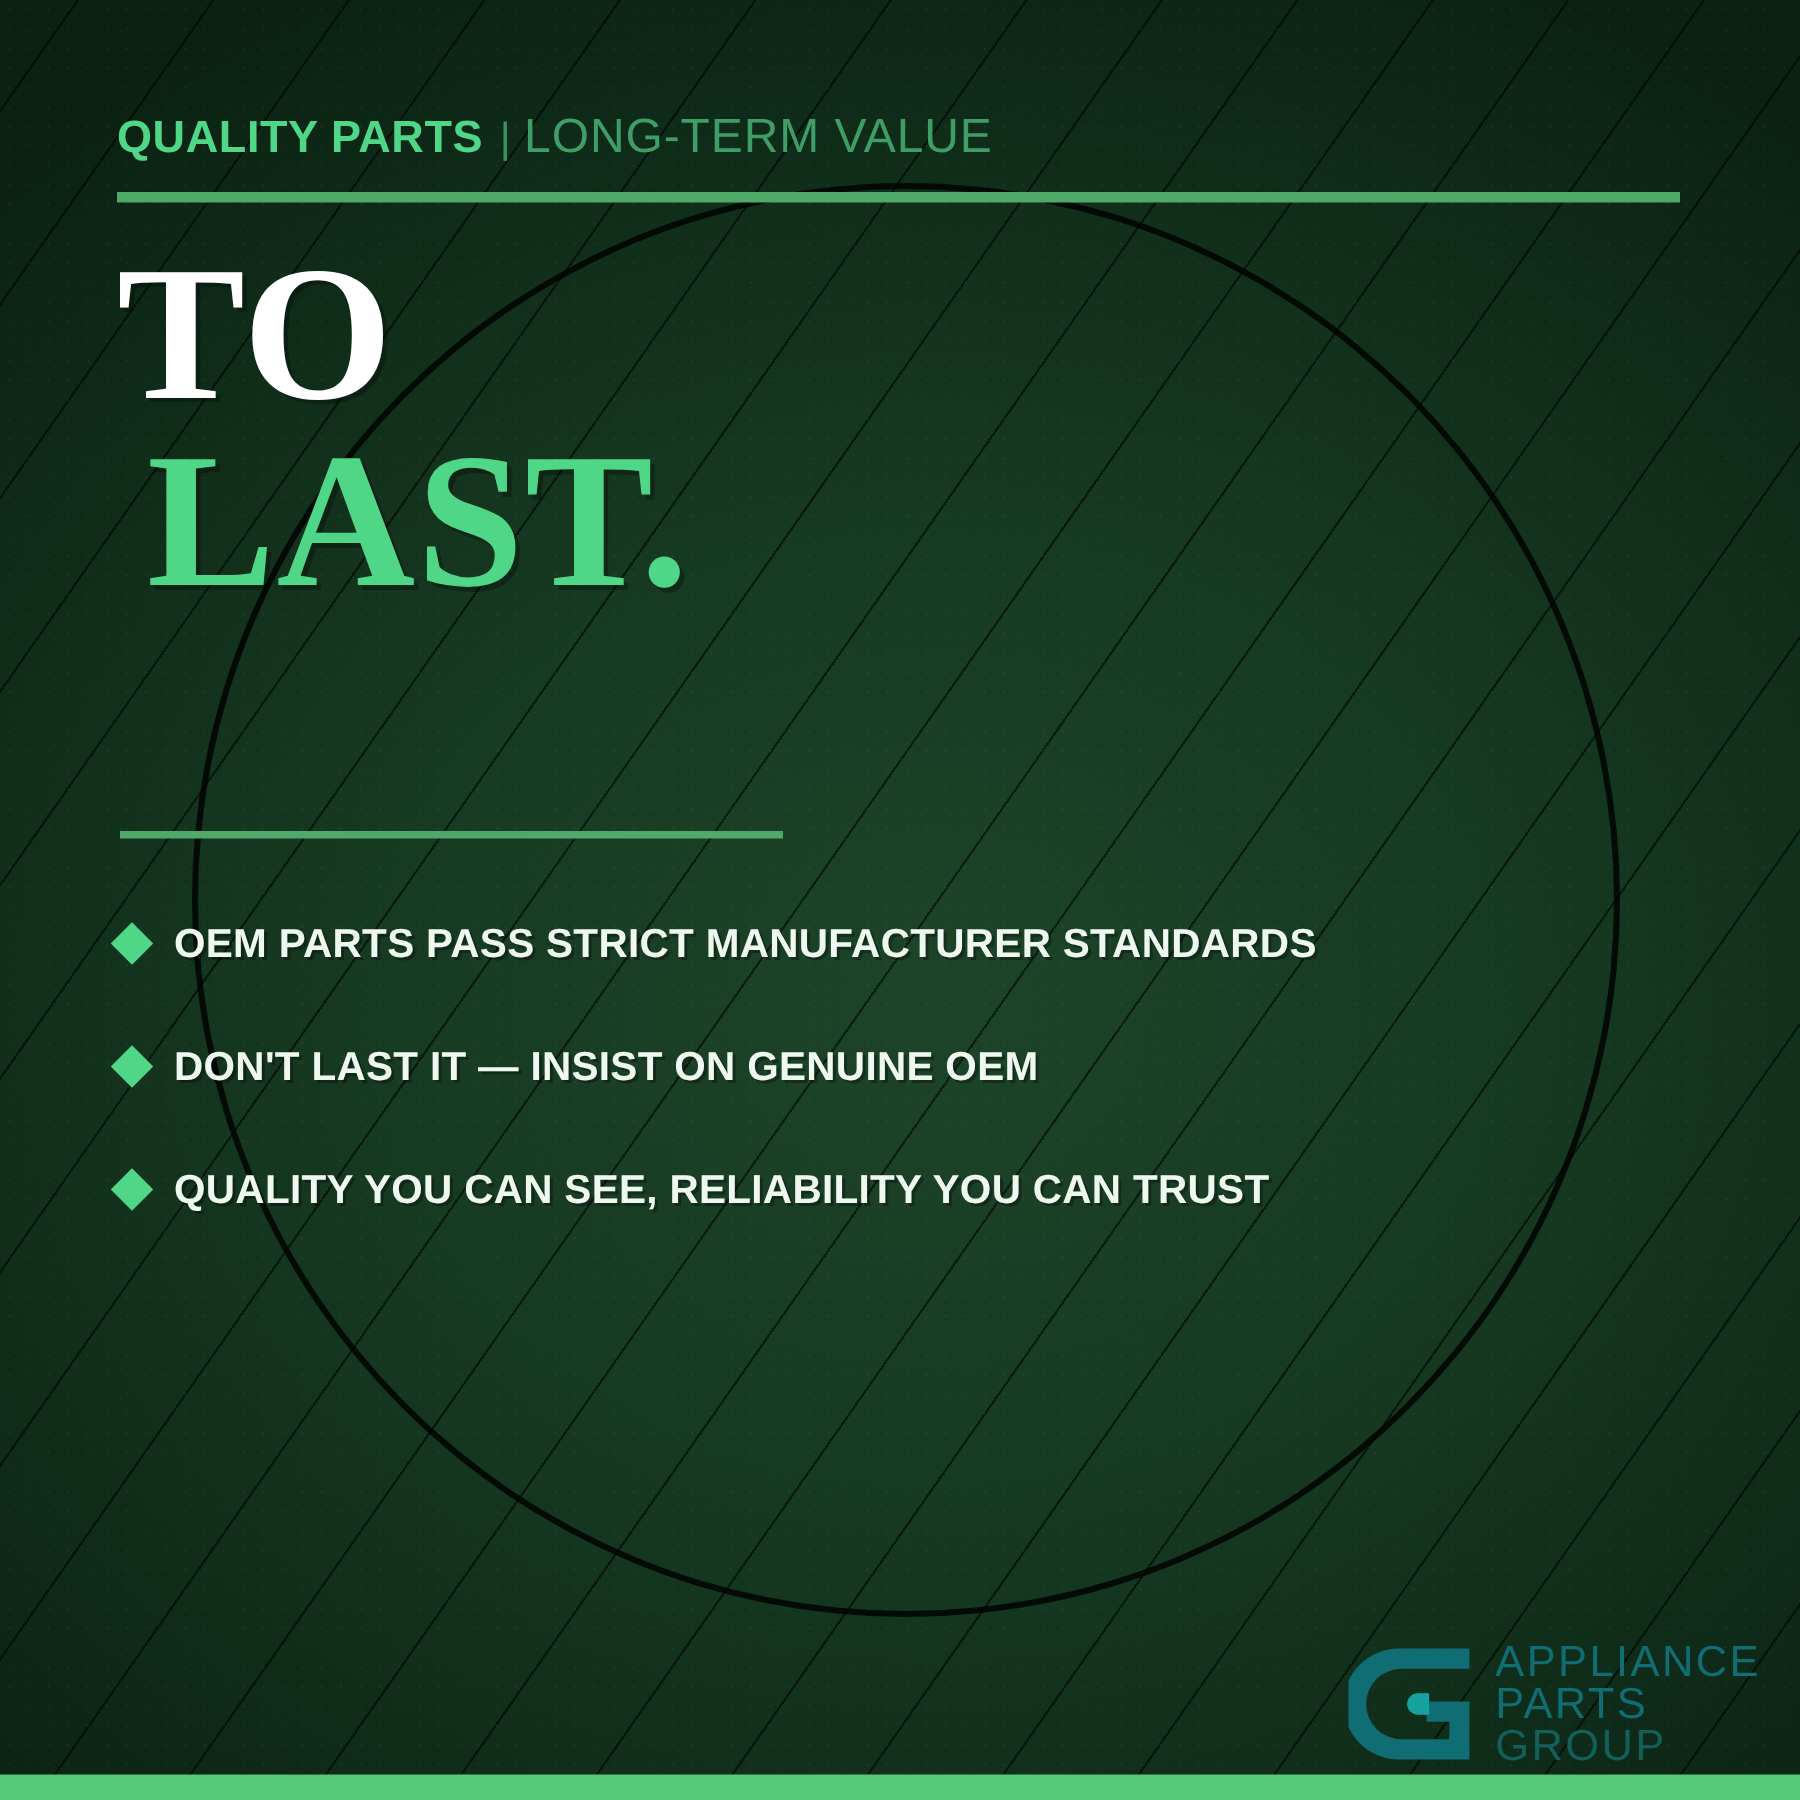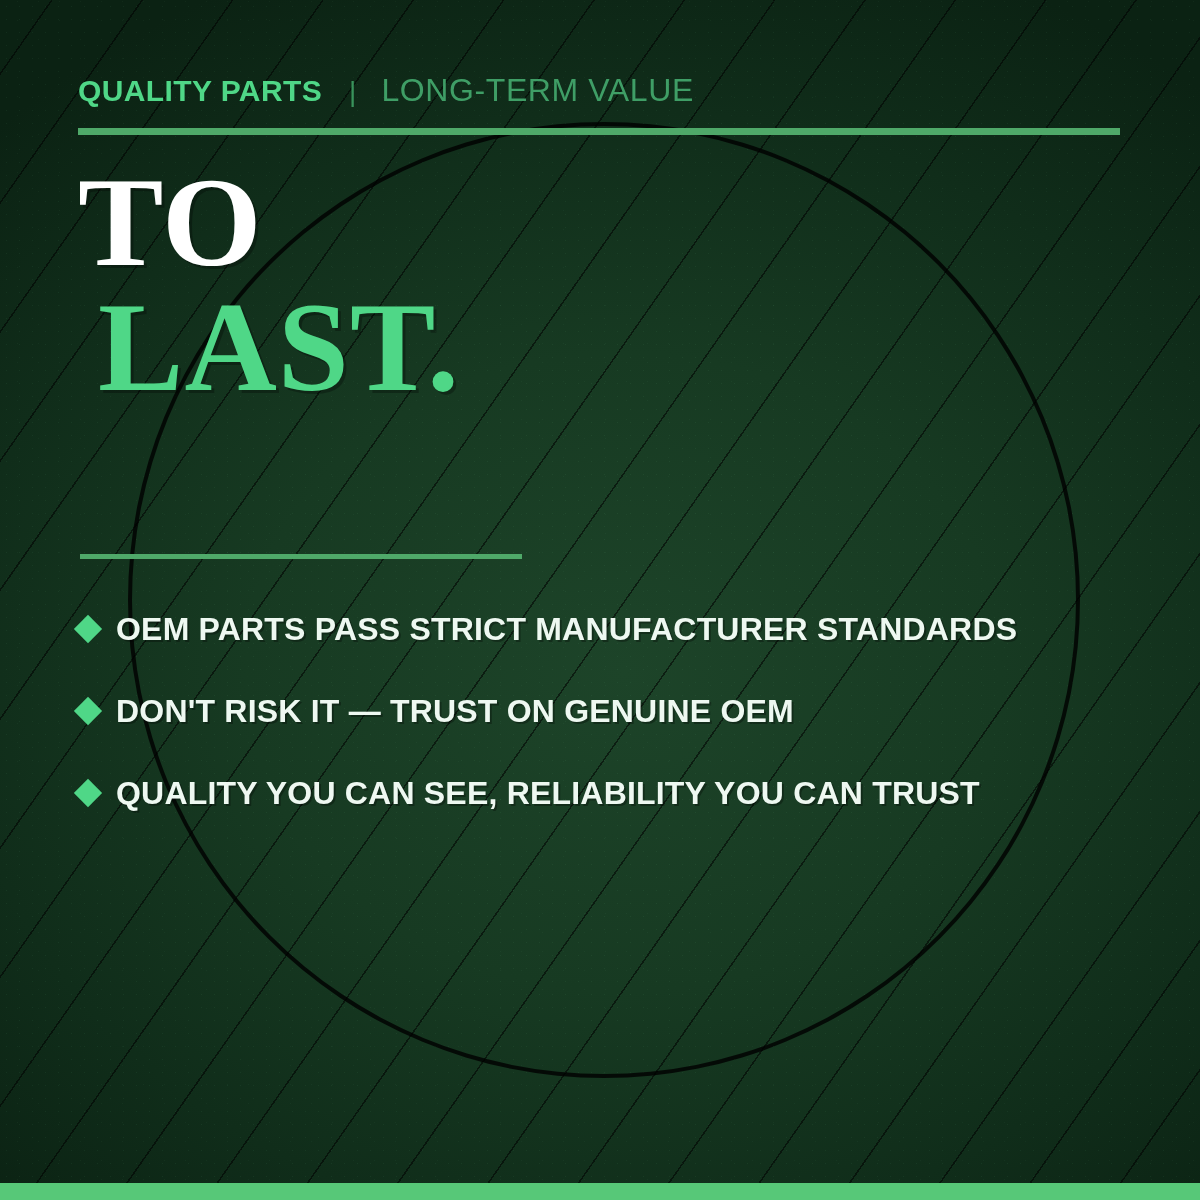--- a/index.html
+++ b/index.html
@@ -47,21 +47,21 @@
     left:128px; top:122px;
     width:952px; height:956px;
     border-radius:50%;
     border:4px solid rgba(0,0,0,0.80);
     pointer-events:none;
   }
 
   
   .eyebrow {
     position:absolute; left:78px; top:72px;
-    display:flex; align-items:baseline; gap:16px;
+    display:flex; align-items:baseline; gap:0;
     white-space:nowrap;
   }
   .eyebrow .kicker {
     font-size:30px; font-weight:bold; letter-spacing:0.4px;
     color:#4fd787;
   }
   .eyebrow .sep {
     font-size:28px; font-weight:normal; color:#39935c;
     margin:0 9px 0 11px;
   }
@@ -108,21 +108,21 @@
     gap:18px;
     height:82px;
   }
   .diamond {
     width:20px; height:20px;
     background:#4fd787;
     transform:rotate(45deg);
     flex:0 0 auto;
   }
   .bullet .txt {
-    font-size:32px;
+    font-size:27px;
     font-weight:bold;
     color:#eef8f1;
     letter-spacing:0.2px;
     white-space:nowrap;
     text-shadow:2px 2px 0 rgba(0,0,0,0.30);
   }
 
   
   .logo {
     position:absolute; right:26px; bottom:22px;
@@ -168,23 +168,36 @@
   </div>
   <div class="rule-mid"></div>
 
   <div class="bullets">
     <div class="bullet">
       <span class="diamond"></span>
       <span class="txt">OEM PARTS PASS STRICT MANUFACTURER STANDARDS</span>
     </div>
     <div class="bullet">
       <span class="diamond"></span>
-      <span class="txt">DON'T RISK IT — TRUST ON GENUINE OEM</span>
+      <span class="txt">DON'T LAST IT — INSIST ON GENUINE OEM</span>
     </div>
     <div class="bullet">
       <span class="diamond"></span>
       <span class="txt">QUALITY YOU CAN SEE, RELIABILITY YOU CAN TRUST</span>
     </div>
   </div>
 
+  <div class="logo">
+    <svg class="logo-mark" viewBox="0 0 100 100">
+      <path d="M96 6 H40 A34 34 0 0 0 40 94 H96 V48 H62 V64 H80 V78 H42 A22 22 0 0 1 42 22 H96 Z" fill="#0f6d73"></path>
+      <path d="M62 42 A8.5 8.5 0 0 0 62 59 Z" fill="#16a3a0" transform="translate(0,-0.5)"></path>
+      <circle cx="55" cy="50" r="8.5" fill="#16a3a0"></circle>
+      <rect x="55" y="41.5" width="9" height="17" fill="#16a3a0"></rect>
+    </svg>
+    <div class="logo-words">
+      <span class="l1">APPLIANCE</span>
+      <span class="l2">PARTS</span>
+      <span class="l3">GROUP</span>
+    </div>
+  </div>
 
   <div class="bottom-bar"></div>
 </div>
 
 </body></html>

